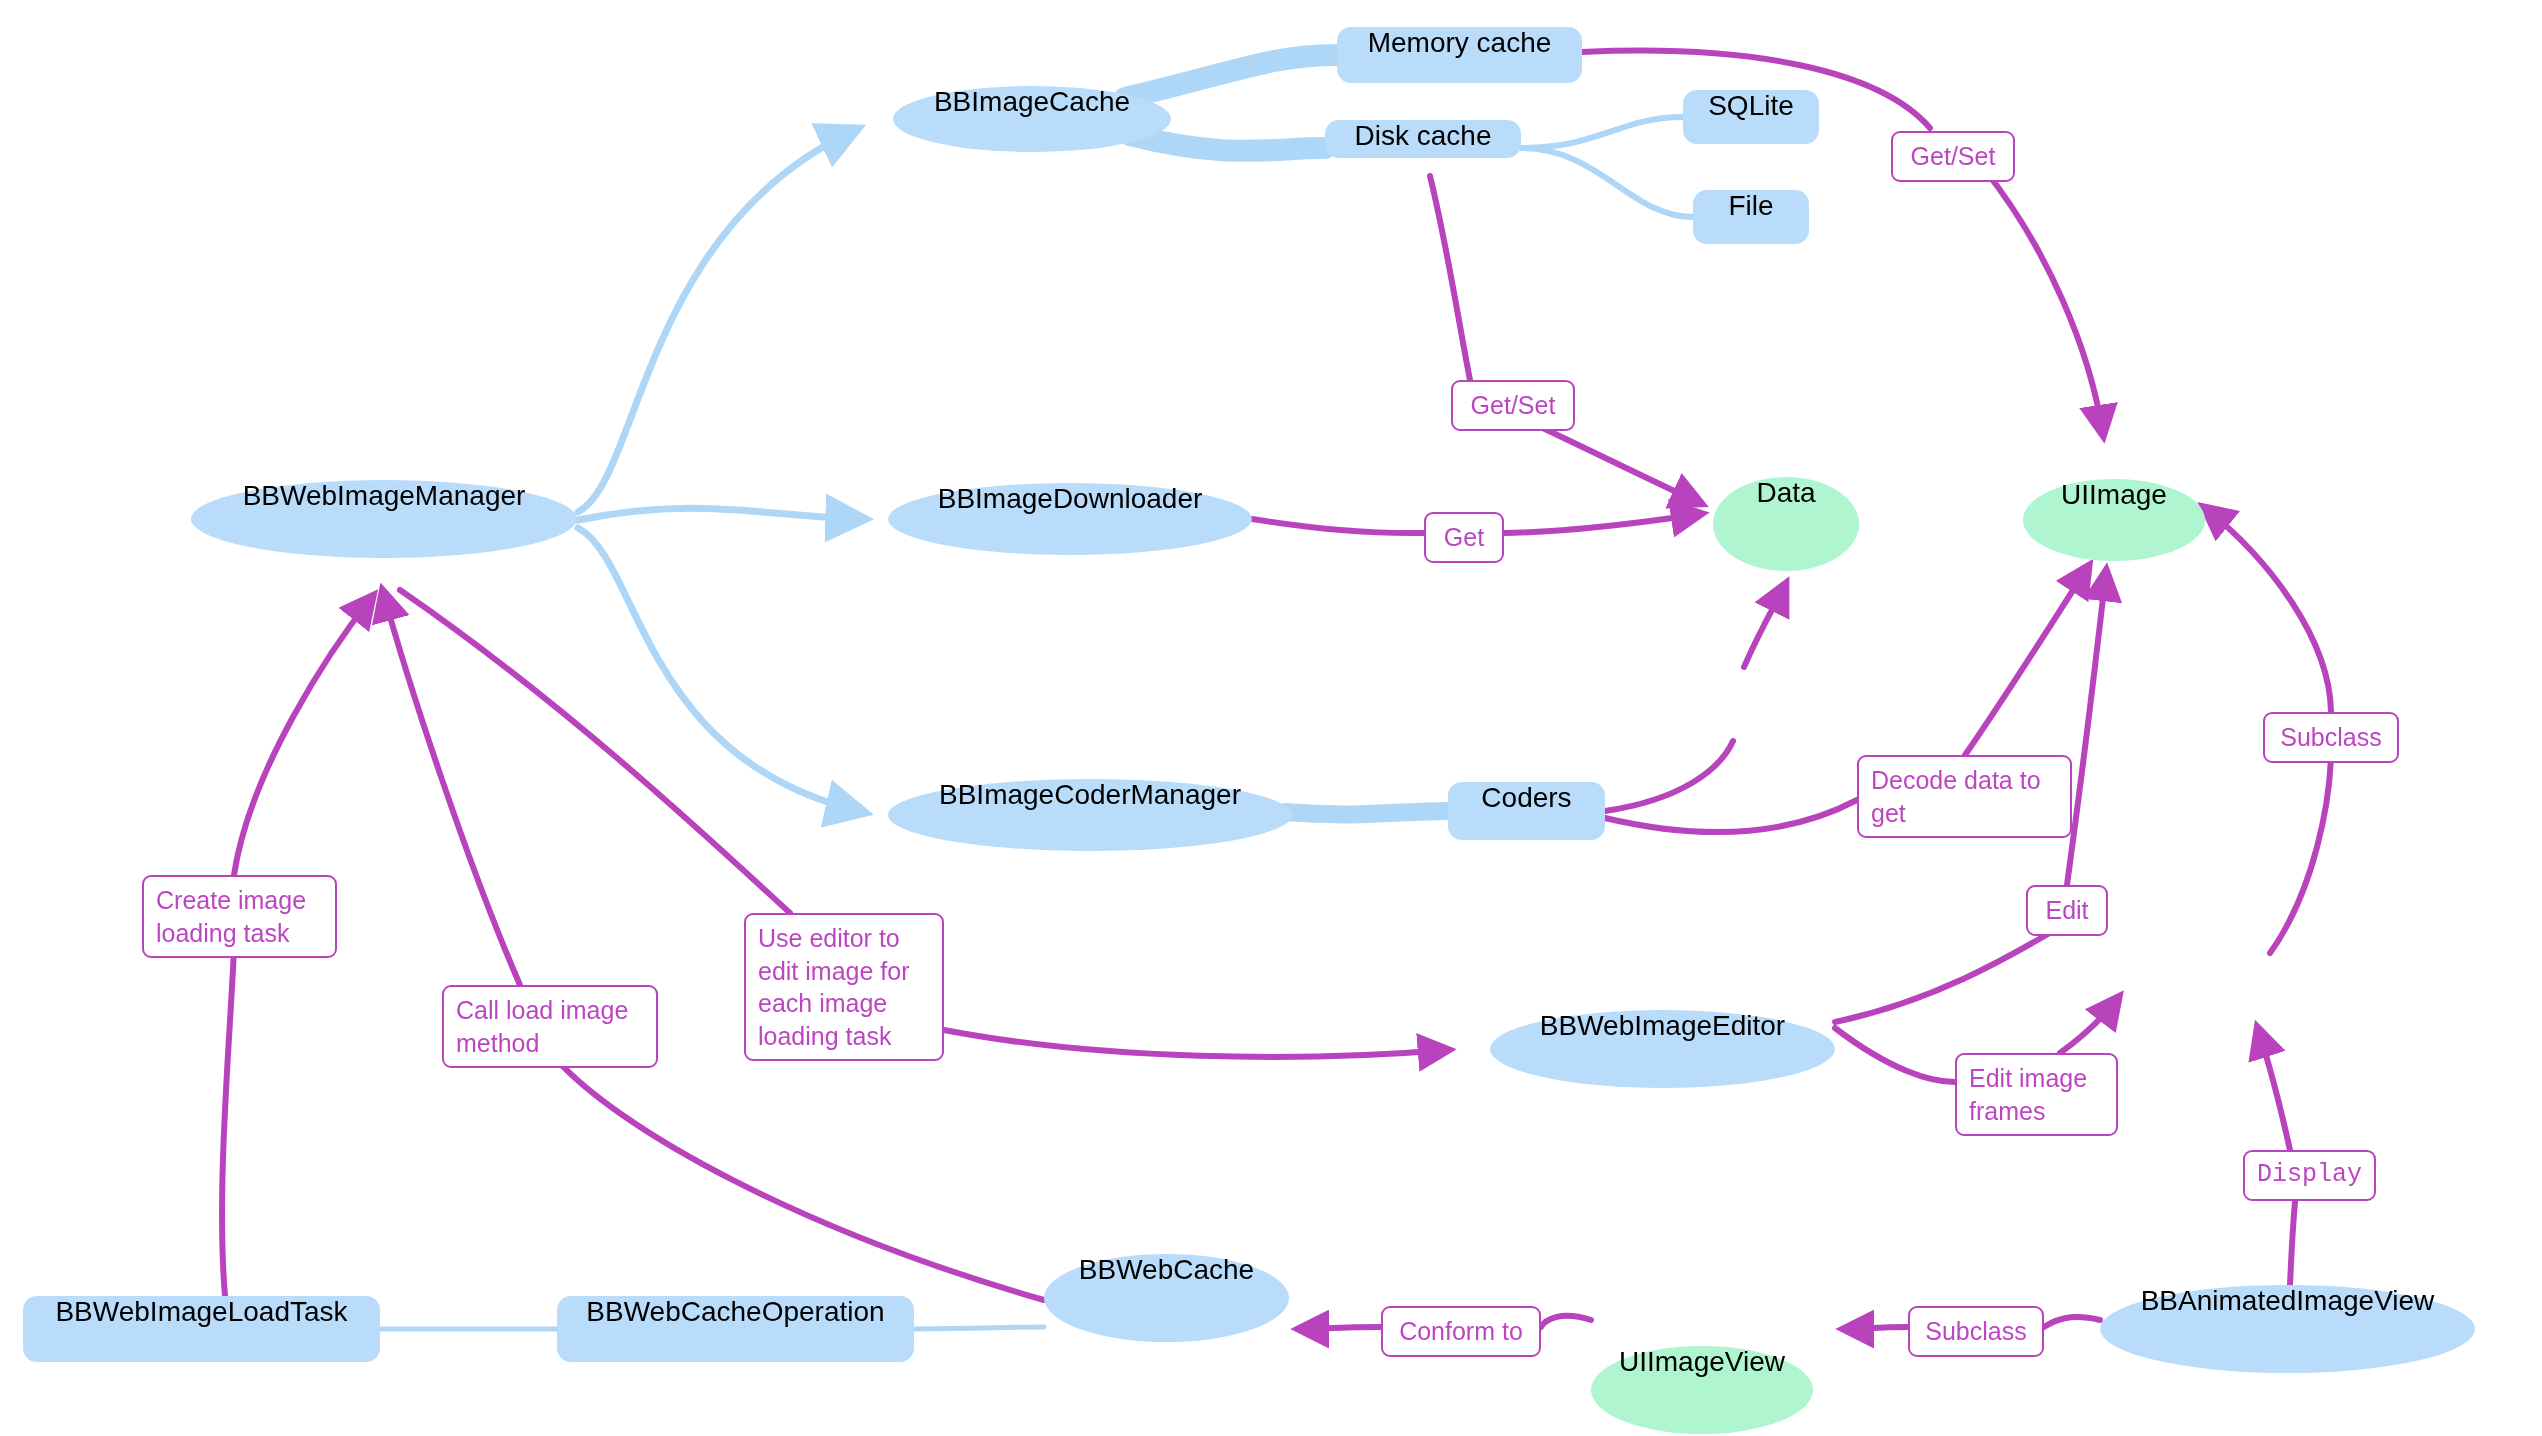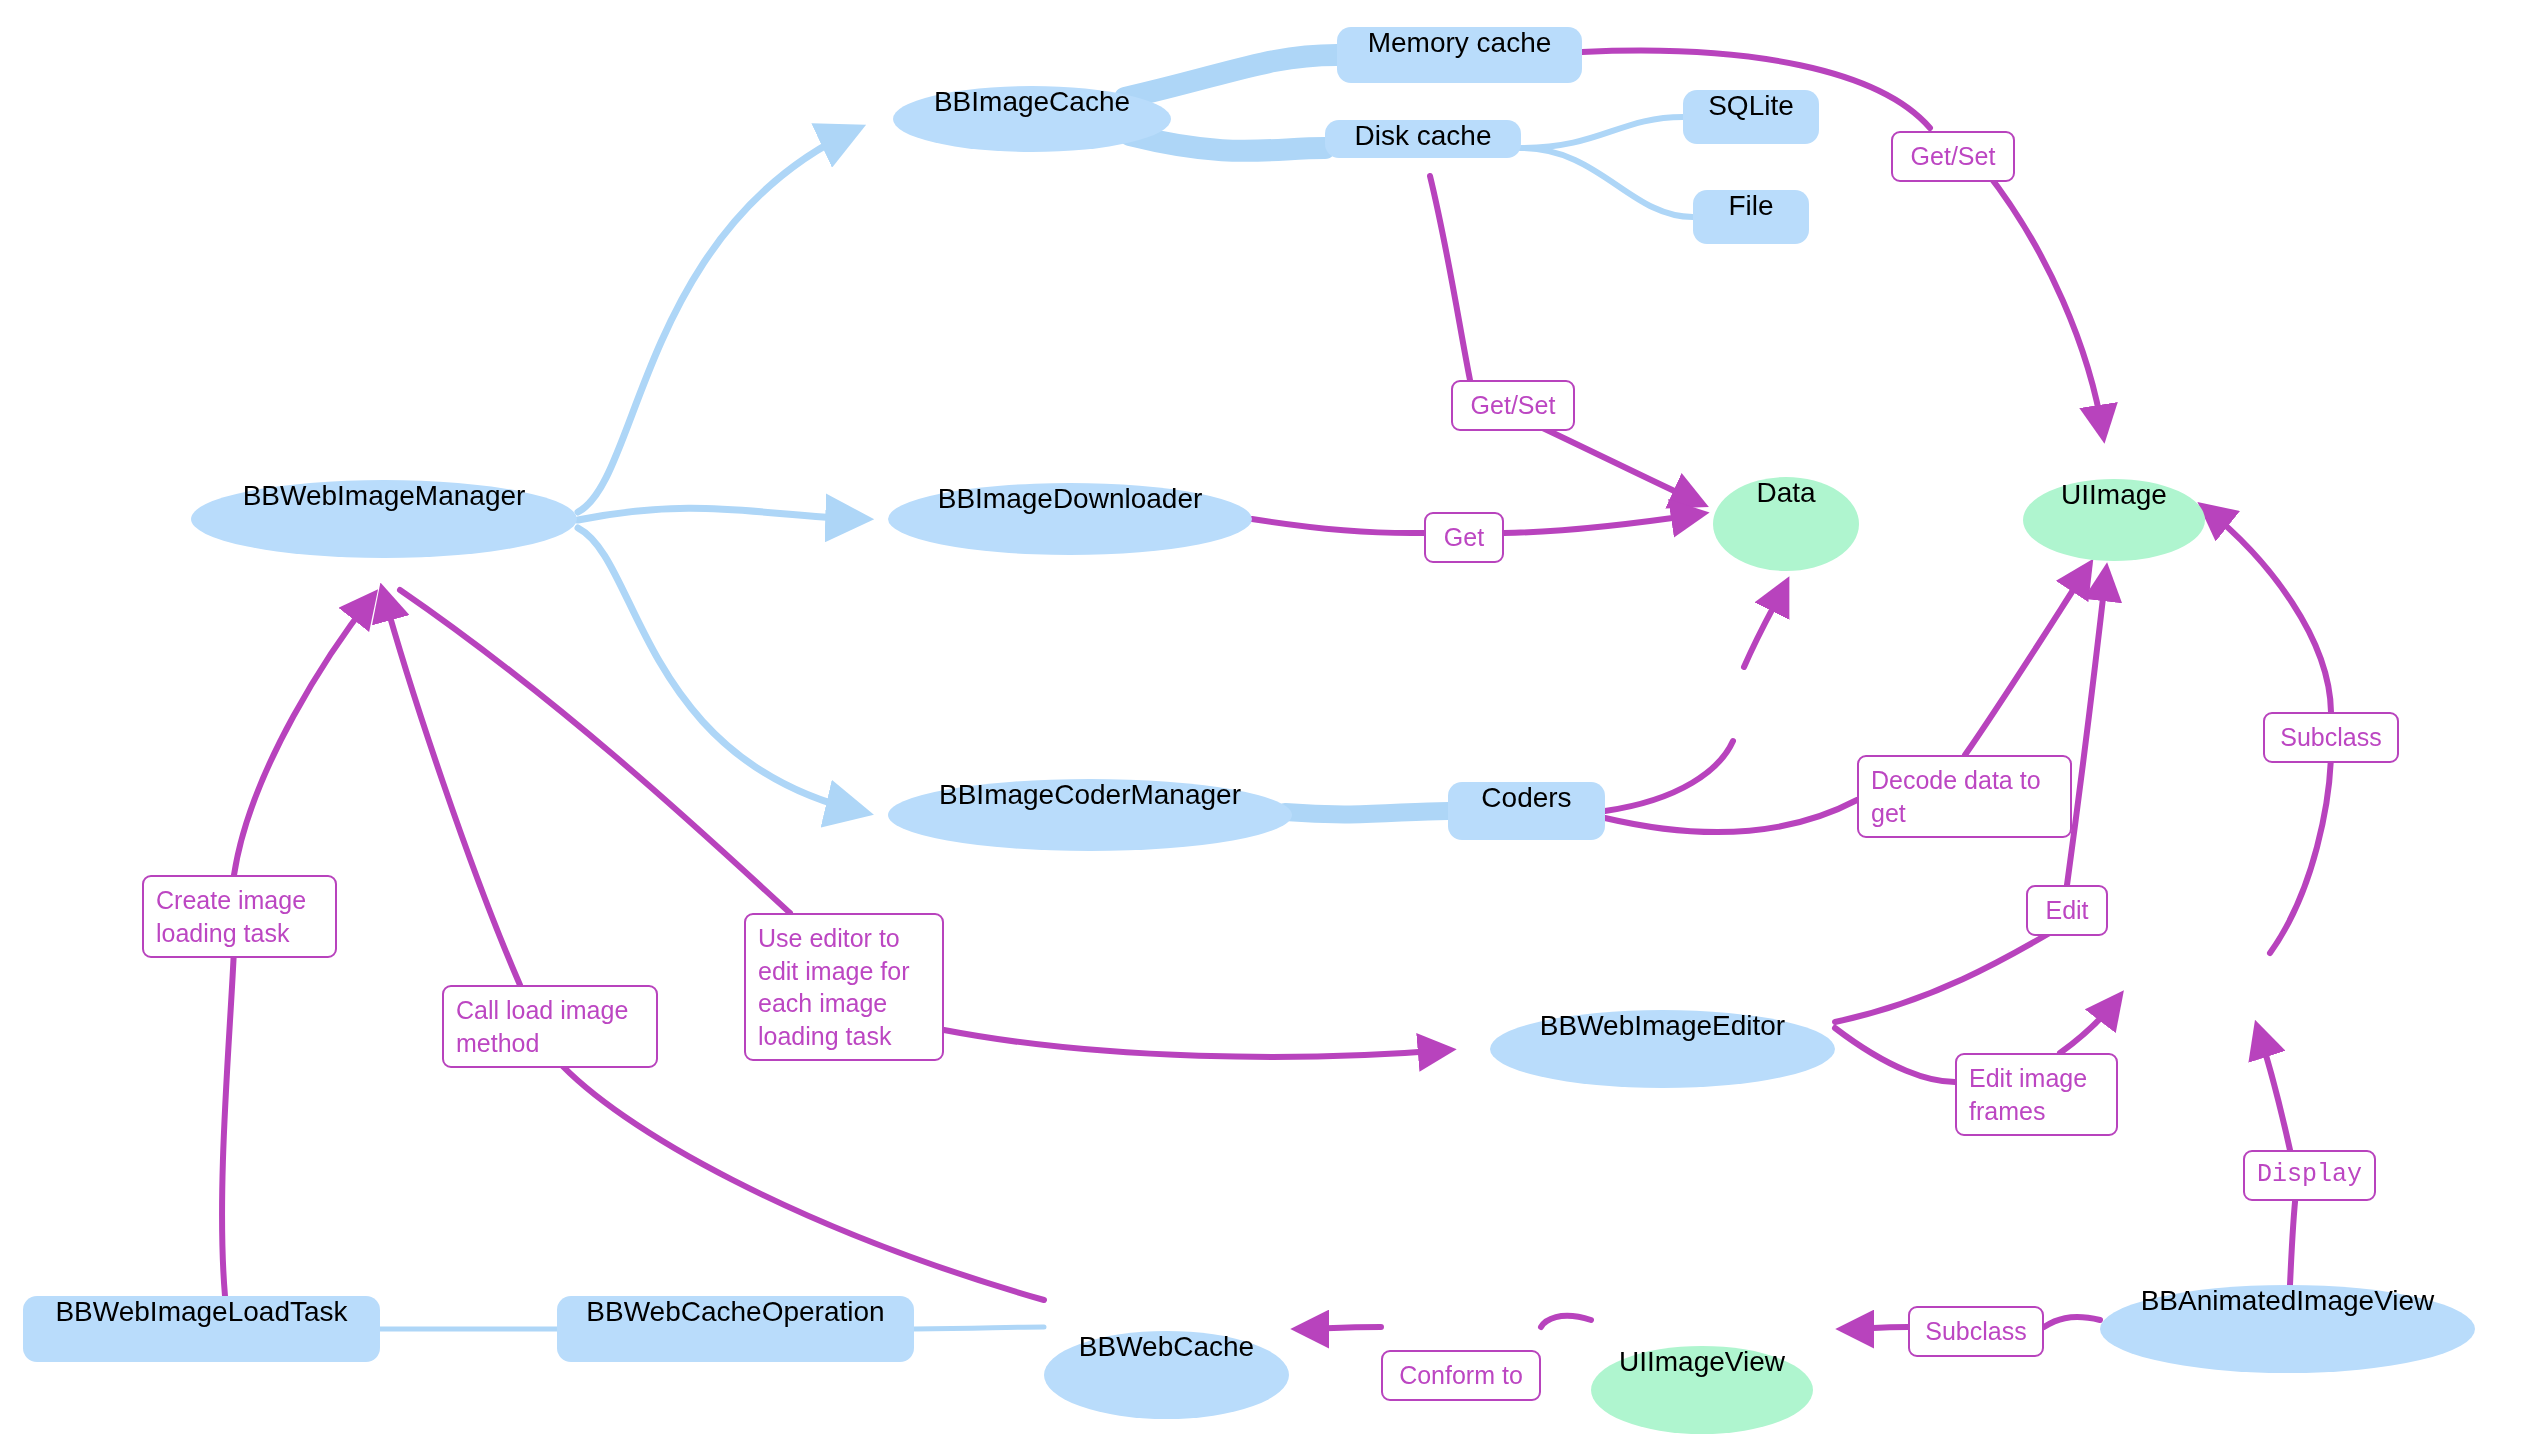--- a/index.html
+++ b/index.html
@@ -177,21 +177,21 @@
     </div>
   <div class="node ellipse fill-blue" style="left: 1490px; top: 1010px; width: 345px; height: 78px; font-size: 28px;">
       <span>BBWebImageEditor</span>
     </div>
   <div class="node rect fill-blue" style="left: 557px; top: 1296px; width: 357px; height: 66px; font-size: 28px;">
       <span>BBWebCacheOperation</span>
     </div>
   <div class="node rect fill-blue" style="left: 23px; top: 1296px; width: 357px; height: 66px; font-size: 28px;">
       <span>BBWebImageLoadTask</span>
     </div>
-  <div class="node ellipse fill-blue" style="left: 1044px; top: 1331px; width: 245px; height: 88px; font-size: 28px;">
+  <div class="node ellipse fill-blue" style="left: 1044px; top: 1254px; width: 245px; height: 88px; font-size: 28px;">
       <span>BBWebCache</span>
     </div>
   <div class="node ellipse fill-green" style="left: 1591px; top: 1346px; width: 222px; height: 88px; font-size: 28px;">
       <span>UIImageView</span>
     </div>
   <div class="node ellipse fill-blue" style="left: 2100px; top: 1285px; width: 375px; height: 88px; font-size: 28px;">
       <span>BBAnimatedImageView</span>
     </div>
 
   <div class="edge-label center" style="left: 1891px; top: 131px; min-width: 124px; min-height: 42px;"><span>Get/Set</span></div>
@@ -205,16 +205,16 @@
 frames</span></div>
   <div class="edge-label" style="left: 142px; top: 875px; min-width: 195px; min-height: 74px;"><span>Create image
 loading task</span></div>
   <div class="edge-label" style="left: 442px; top: 985px; min-width: 216px; min-height: 74px;"><span>Call load image
 method</span></div>
   <div class="edge-label" style="left: 744px; top: 913px; min-width: 200px; min-height: 136px;"><span>Use editor to
 edit image for
 each image
 loading task</span></div>
   <div class="edge-label center" style="left: 2243px; top: 1150px; min-width: 118px; min-height: 42px; font-family: Liberation Mono, monospace;"><span>Display</span></div>
-  <div class="edge-label center" style="left: 1381px; top: 1306px; min-width: 160px; min-height: 42px; margin-top: 44px;"><span>Conform to</span></div>
+  <div class="edge-label center" style="left: 1381px; top: 1306px; min-width: 160px; min-height: 42px;"><span>Conform to</span></div>
   <div class="edge-label center" style="left: 1908px; top: 1306px; min-width: 136px; min-height: 42px;"><span>Subclass</span></div>
 
 </div>
 
 </body></html>

